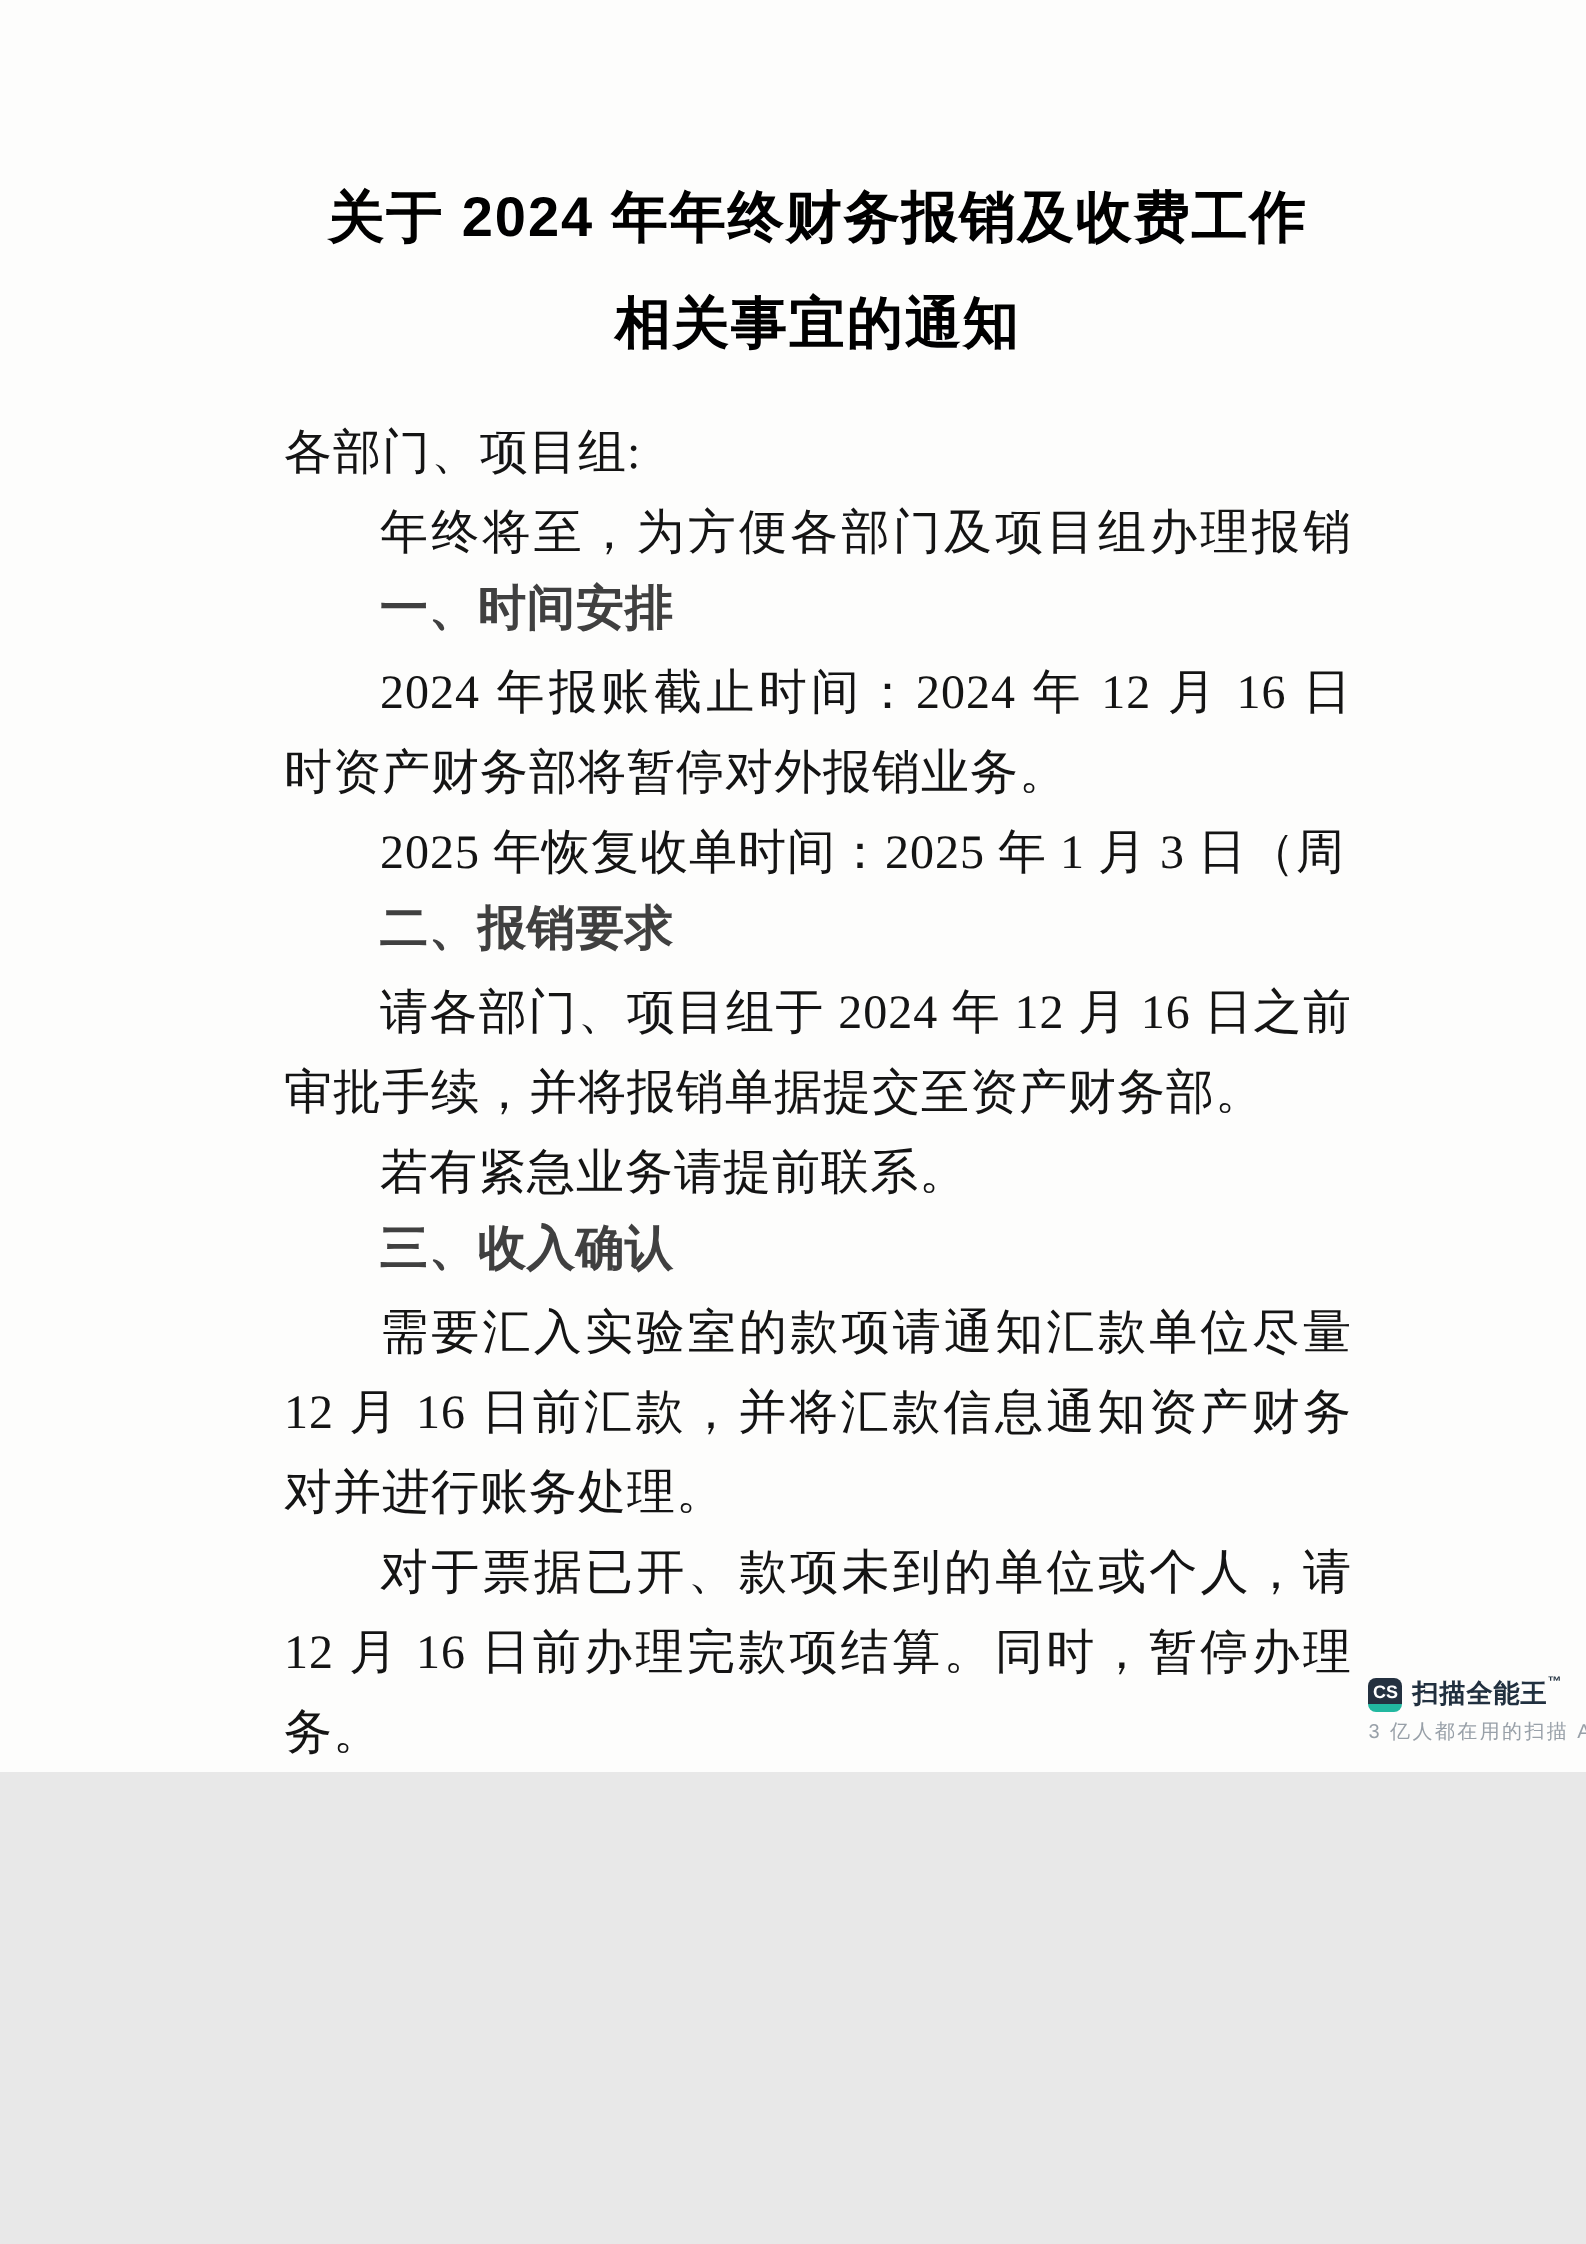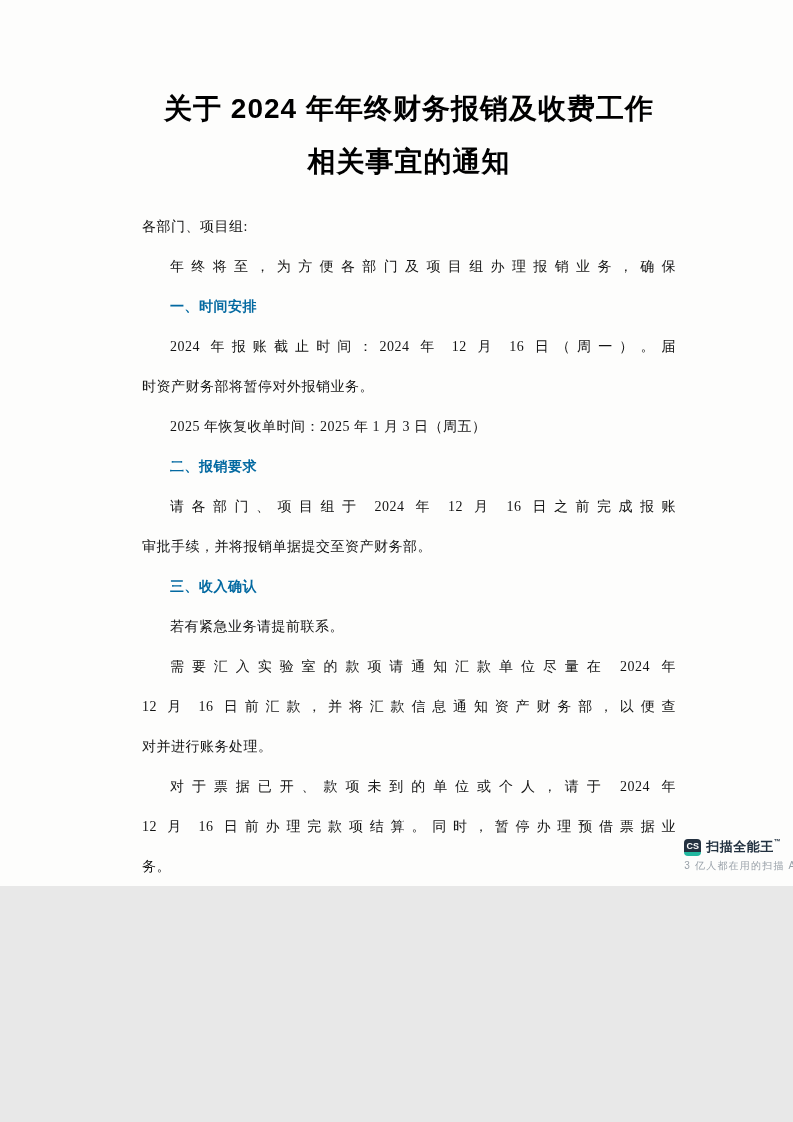--- a/index.html
+++ b/index.html
@@ -26,37 +26,37 @@
     font-weight: 700;
     font-size: 28px;
     line-height: 53px;
     text-align: center;
     color: #000;
     letter-spacing: 1px;
   }
   .title-line { display: block; }
   .doc-body { margin-top: 19px; }
   .line {
-    font-size: 14px;
+    font-size: 24px;
     line-height: 40px;
     height: 40px;
     letter-spacing: 0.5px;
     overflow: hidden;
     white-space: normal;
   }
   .indent { text-indent: 2em; }
   .just {
     text-align: justify;
     text-align-last: justify;
     text-justify: inter-character;
   }
   .head {
-    font-family: Liberation Serif, serif;
+    font-family: Liberation Mono, monospace;
     font-weight: 700;
-    color: #0369a1;
+    color: #404040;
   }
   
   .watermark {
     position: absolute;
     right: 15px;
     bottom: 13px;
     font-family: "Liberation Sans", "DejaVu Sans", sans-serif;
   }
   .wm-row {
     display: flex;
@@ -114,22 +114,22 @@
     <div class="doc-body">
       <div class="line">各部门、项目组:</div>
       <div class="line indent just">年终将至，为方便各部门及项目组办理报销业务，确保</div>
       <div class="line indent head">一、时间安排</div>
       <div class="line indent just">2024 年报账截止时间：2024 年 12 月 16 日（周一）。届</div>
       <div class="line">时资产财务部将暂停对外报销业务。</div>
       <div class="line indent">2025 年恢复收单时间：2025 年 1 月 3 日（周五）</div>
       <div class="line indent head">二、报销要求</div>
       <div class="line indent just">请各部门、项目组于 2024 年 12 月 16 日之前完成报账</div>
       <div class="line">审批手续，并将报销单据提交至资产财务部。</div>
+      <div class="line indent">若有紧急业务请提前联系。</div>
       <div class="line indent head">三、收入确认</div>
-      <div class="line indent">若有紧急业务请提前联系。</div>
       <div class="line indent just">需要汇入实验室的款项请通知汇款单位尽量在 2024 年</div>
       <div class="line just">12 月 16 日前汇款，并将汇款信息通知资产财务部，以便查</div>
       <div class="line">对并进行账务处理。</div>
       <div class="line indent just">对于票据已开、款项未到的单位或个人，请于 2024 年</div>
       <div class="line just">12 月 16 日前办理完款项结算。同时，暂停办理预借票据业</div>
       <div class="line">务。</div>
     </div>
   </div>
 
   <div class="watermark">

